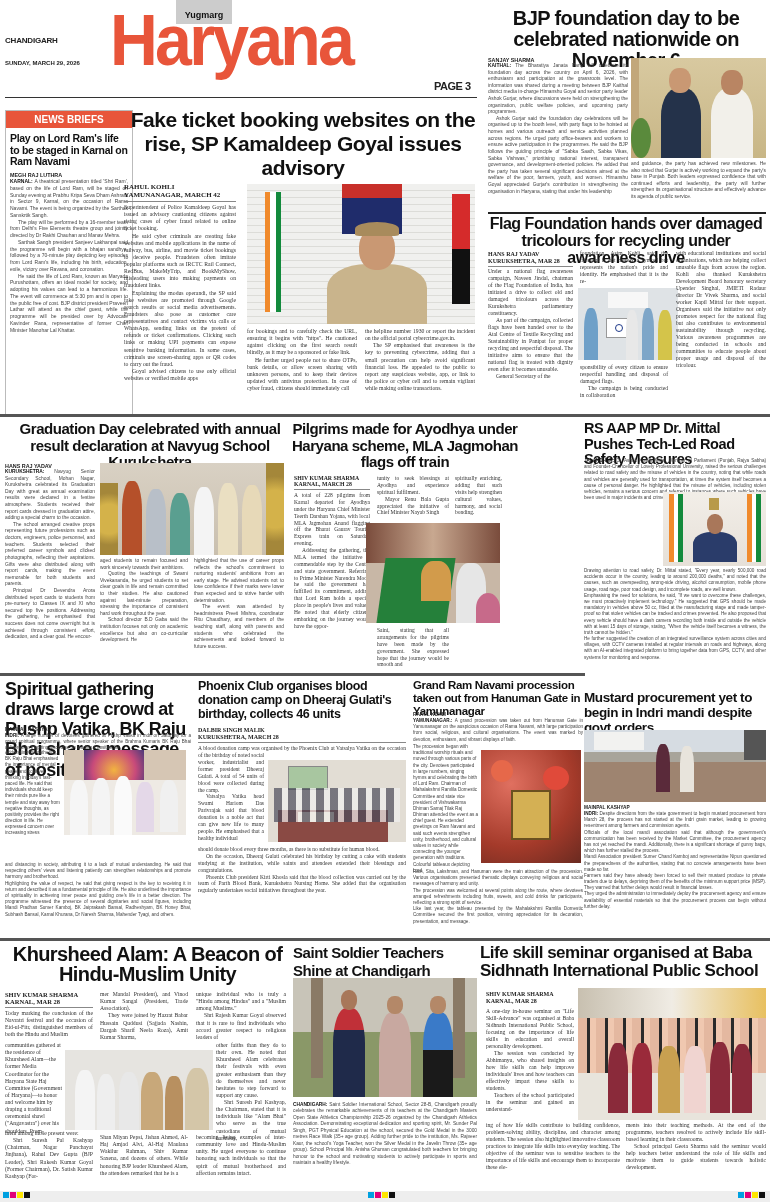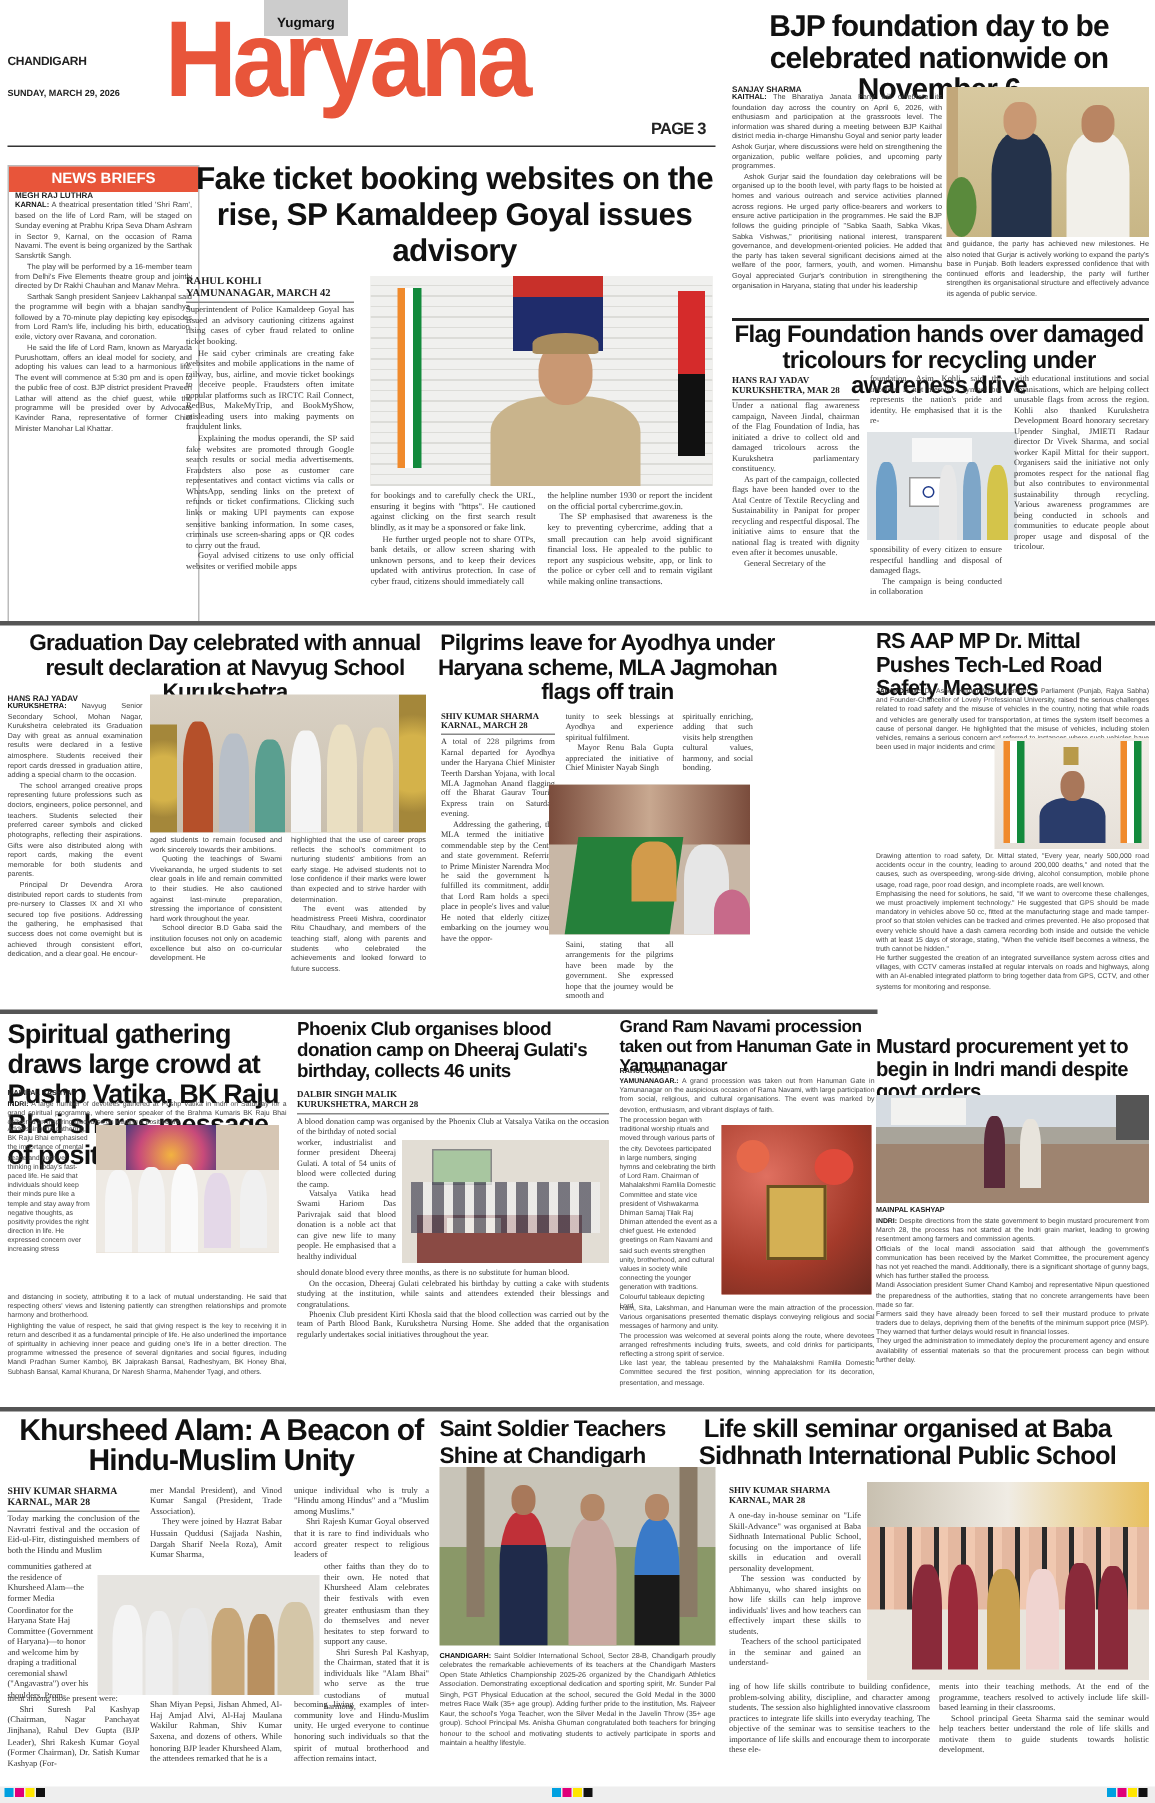--- a/index.html
+++ b/index.html
@@ -40,20 +40,21 @@
 
 <div class="abs city">CHANDIGARH</div>
 <div class="abs dateline">SUNDAY, MARCH 29, 2026</div>
 <div class="abs brand-small">Yugmarg</div>
 <div class="abs brand">Haryana</div>
 <div class="abs pageno">PAGE 3</div>
 <div class="abs rule" style="left:5px;top:97px;width:472px;"></div>
 
 <div class="abs briefs-box">
   <div class="briefs-head">NEWS BRIEFS</div>
+  <h3 style="font-size:10.5px;margin:5px 4px 4px;line-height:1.1;">Play on Lord Ram's life to be staged in Karnal on Ram Navami</h3>
   <div class="byline-sans" style="margin:0 4px;">MEGH RAJ LUTHRA</div>
   <div class="txt-sans" style="margin:0 4px;font-size:5px;">
     <p><span class="lead">KARNAL:</span> <span>A theatrical presentation titled 'Shri Ram', based on the life of Lord Ram, will be staged on Sunday evening at Prabhu Kripa Seva Dham Ashram in Sector 9, Karnal, on the occasion of Rama Navami. The event is being organized by the Sarthak Sanskrtik Sangh.</span></p>
     <p>The play will be performed by a 16-member team from Delhi's Five Elements theatre group and jointly directed by Dr Rakhi Chauhan and Manav Mehra.</p>
     <p>Sarthak Sangh president Sanjeev Lakhanpal said the programme will begin with a bhajan sandhya, followed by a 70-minute play depicting key episodes from Lord Ram's life, including his birth, education, exile, victory over Ravana, and coronation.</p>
     <p>He said the life of Lord Ram, known as Maryada Purushottam, offers an ideal model for society, and adopting his values can lead to a harmonious life. The event will commence at 5:30 pm and is open to the public free of cost. BJP district president Praveen Lathar will attend as the chief guest, while the programme will be presided over by Advocate Kavinder Rana, representative of former Chief Minister Manohar Lal Khattar.</p>
   </div>
 </div>
 
 <h1 class="abs cond" style="left:128px;top:108px;width:350px;font-size:21px;text-align:center;line-height:1.15;">Fake ticket booking websites on the rise, SP Kamaldeep Goyal issues advisory</h1>
@@ -157,21 +158,21 @@
 <div class="abs txt-sans" style="left:100px;top:558px;width:88px;font-size:4.9px;">
   <p>aged students to remain focused and work sincerely towards their ambitions.</p>
     <p>Quoting the teachings of Swami Vivekananda, he urged students to set clear goals in life and remain committed to their studies. He also cautioned against last-minute preparation, stressing the importance of consistent hard work throughout the year.</p>
     <p>School director B.D Gaba said the institution focuses not only on academic excellence but also on co-curricular development. He</p>
 </div>
 <div class="abs txt-sans" style="left:194px;top:558px;width:90px;font-size:4.9px;">
   <p>highlighted that the use of career props reflects the school's commitment to nurturing students' ambitions from an early stage. He advised students not to lose confidence if their marks were lower than expected and to strive harder with determination.</p>
     <p>The event was attended by headmistress Preeti Mishra, coordinator Ritu Chaudhary, and members of the teaching staff, along with parents and students who celebrated the achievements and looked forward to future success.</p>
 </div>
 
-<h2 class="abs" style="left:290px;top:421px;width:230px;font-size:15px;text-align:center;line-height:1.1;">Pilgrims leave for Ayodhya under Haryana scheme, MLA Jagmohan flags off train</h2>
+<h2 class="abs" style="left:290px;top:421px;width:230px;font-size:15px;text-align:center;line-height:1.1;">Pilgrims made for Ayodhya under Haryana scheme, MLA Jagmohan flags off train</h2>
 <div class="abs byline" style="left:294px;top:475px;font-size:5.8px;">
     <div>SHIV KUMAR SHARMA</div>
     <div>KARNAL, MARCH 28</div>
   </div>
 <div class="abs rule" style="left:294px;top:489px;width:76px;background:#888;"></div>
 <div class="abs txt" style="left:294px;top:492px;width:76px;font-size:5.5px;">
   <p>A total of 228 pilgrims from Karnal departed for Ayodhya under the Haryana Chief Minister Teerth Darshan Yojana, with local MLA Jagmohan Anand flagging off the Bharat Gaurav Tourist Express train on Saturday evening.</p>
     <p>Addressing the gathering, the MLA termed the initiative a commendable step by the Centre and state government. Referring to Prime Minister Narendra Modi, he said the government has fulfilled its commitment, adding that Lord Ram holds a special place in people's lives and values. He noted that elderly citizens embarking on the journey would have the oppor-</p>
 </div>
 <div class="abs txt" style="left:377px;top:475px;width:72px;font-size:5.5px;">
@@ -331,21 +332,21 @@
   <div style="position:absolute;left:48px;top:12px;width:16px;height:20px;background:#a8785a;border-radius:45%;"></div>
   <div style="position:absolute;left:86px;top:34px;width:32px;height:85px;background:#c8a8a0;border-radius:40% 40% 0 0;"></div>
   <div style="position:absolute;left:94px;top:18px;width:16px;height:18px;background:#b48868;border-radius:45%;"></div>
   <div style="position:absolute;left:130px;top:34px;width:30px;height:85px;background:linear-gradient(#3a7ac8 0 45%,#1a1a1a 45%);border-radius:40% 40% 0 0;"></div>
   <div style="position:absolute;left:137px;top:18px;width:16px;height:18px;background:#b48868;border-radius:45%;"></div>
 </div>
 <div class="abs txt-sans" style="left:293px;top:1102px;width:184px;font-size:4.8px;">
   <span class="lead">CHANDIGARH:</span> <span>Saint Soldier International School, Sector 28-B, Chandigarh proudly celebrates the remarkable achievements of its teachers at the Chandigarh Masters Open State Athletics Championship 2025-26 organized by the Chandigarh Athletics Association. Demonstrating exceptional dedication and sporting spirit, Mr. Sunder Pal Singh, PGT Physical Education at the school, secured the Gold Medal in the 3000 metres Race Walk (35+ age group). Adding further pride to the institution, Ms. Rajveer Kaur, the school's Yoga Teacher, won the Silver Medal in the Javelin Throw (35+ age group). School Principal Ms. Anisha Ghuman congratulated both teachers for bringing honour to the school and motivating students to actively participate in sports and maintain a healthy lifestyle.</span>
 </div>
 
-<h1 class="abs" style="left:464px;top:944px;width:282px;font-size:17px;text-align:center;line-height:1.05;">Life skill seminar organised at Baba Sidhnath International Public School</h1>
+<h1 class="abs" style="left:480px;top:944px;width:282px;font-size:17px;line-height:1.05;">Life skill seminar organised at Baba Sidhnath International Public School</h1>
 <div class="abs byline" style="left:486px;top:991px;font-size:6px;">
     <div>SHIV KUMAR SHARMA</div>
     <div>KARNAL, MAR 28</div>
   </div>
 <div class="abs txt" style="left:486px;top:1008px;width:88px;font-size:5.6px;">
   <p style="text-indent:0">A one-day in-house seminar on "Life Skill-Advance" was organised at Baba Sidhnath International Public School, focusing on the importance of life skills in education and overall personality development.</p>
     <p>The session was conducted by Abhimanyu, who shared insights on how life skills can help improve individuals' lives and how teachers can effectively impart these skills to students.</p>
     <p>Teachers of the school participated in the seminar and gained an understand-</p>
 </div>
 <div class="photo" style="left:578px;top:988px;width:188px;height:132px;background:#e8e4dc;">

